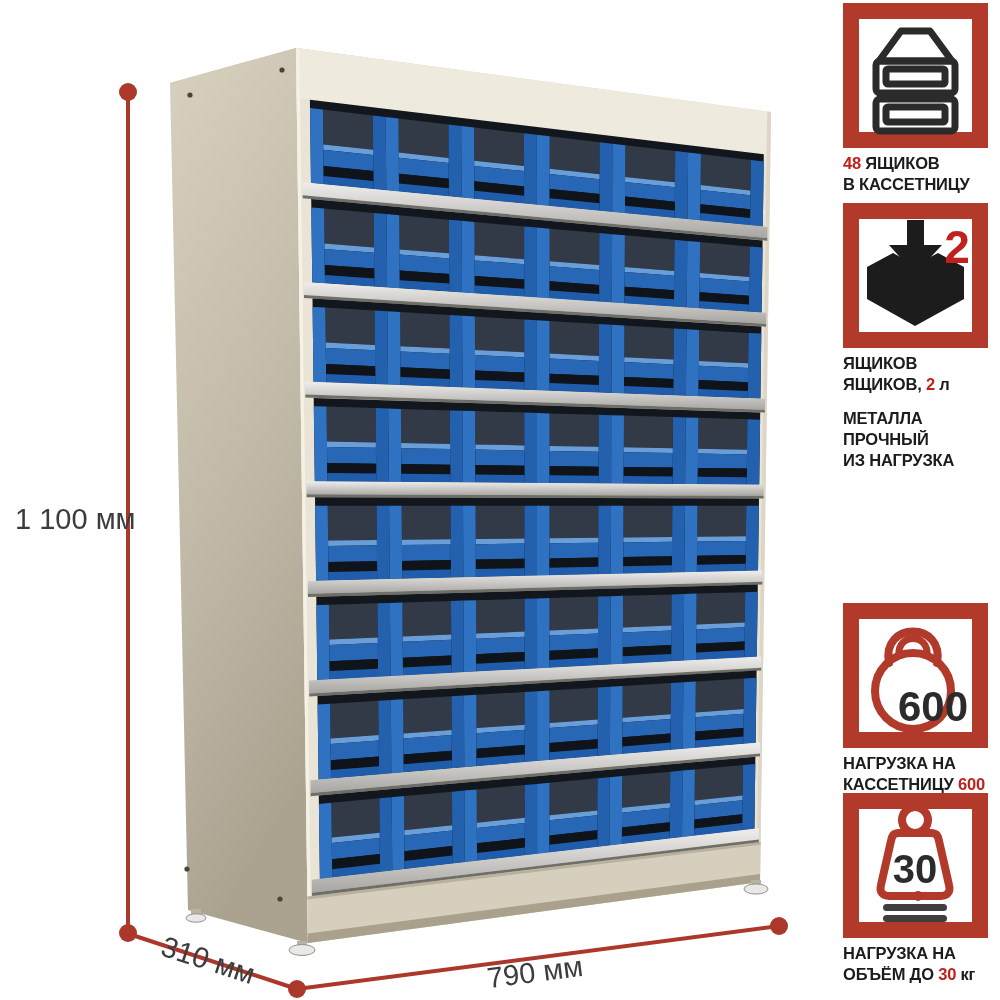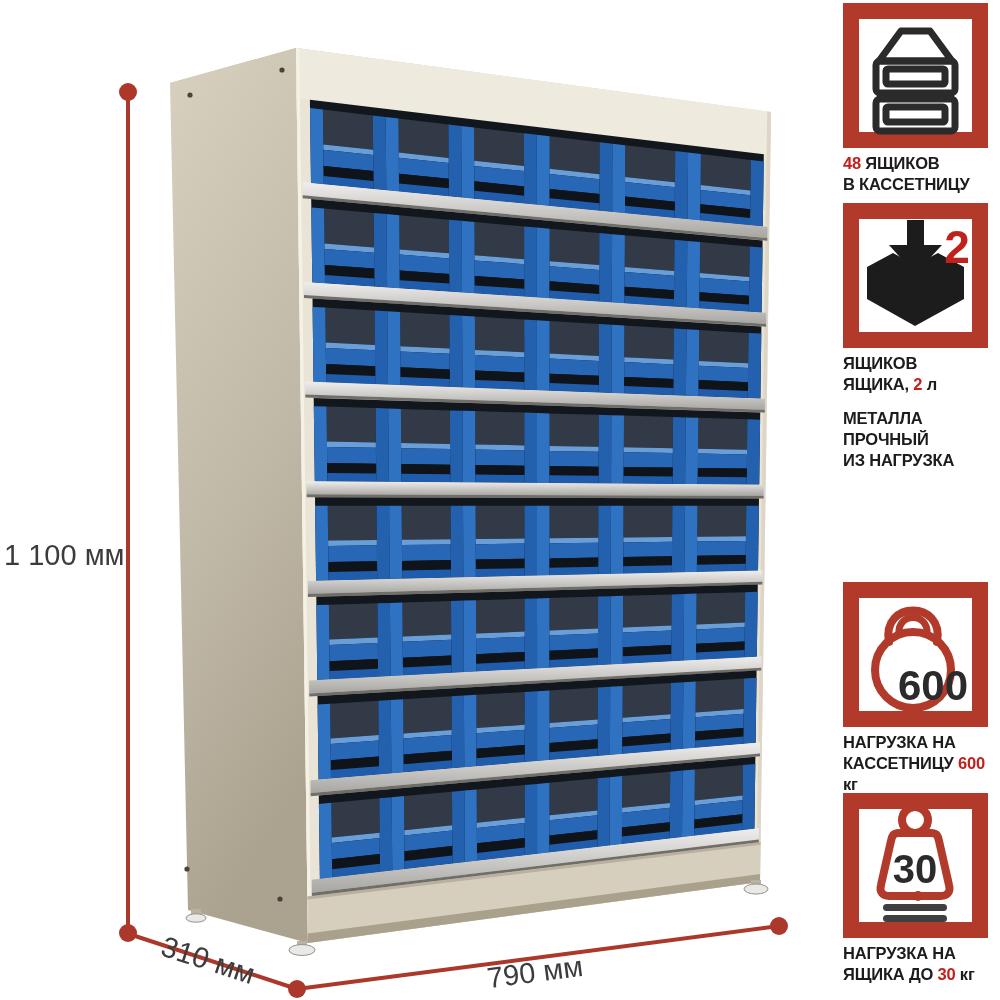--- a/index.html
+++ b/index.html
@@ -1,21 +1,21 @@
 <!DOCTYPE html>
 <html style="--accent-red: #c0211c; --frame-red: #b23a2a;"><head>
 <meta charset="utf-8">
 <style>
   html,body{margin:0;padding:0;background:#fff;}
   .scene{position:relative;width:1000px;height:1000px;background:#fff;overflow:hidden;
          font-family:"Liberation Sans",sans-serif;}
   .cab{position:absolute;left:0;top:0;}
   
   .dim{position:absolute;color:#3c3c3c;font-size:29px;white-space:nowrap;}
-  .dim-h{left:4px;top:503px;width:114px;text-align:right;margin-top:36px;}
+  .dim-h{left:15px;top:503px;width:114px;text-align:right;}
   .dim-d{left:138px;top:944px;width:140px;text-align:center;transform:rotate(18deg);}
   .dim-w{left:443px;top:956px;width:184px;text-align:center;transform:rotate(-7.4deg);}
   
   .sidebar{position:absolute;left:843px;top:0;width:157px;height:1000px;}
   .feature{position:absolute;left:0;width:157px;}
   .icon-box{width:145px;height:145px;}
   .fsvg{display:block;}
   .frame{fill:#fff;stroke:var(--frame-red);stroke-width:16px;}
   .ico-dark{stroke:#2b2b2b;stroke-width:7px;fill:none;stroke-linejoin:round;}
   .ico-fill{fill:#1c1c1c;}
@@ -473,32 +473,32 @@
           <g class="ico-fill">
             <rect x="64" y="17" width="17" height="26"></rect>
             <polygon points="46,42 99,42 72,71"></polygon>
             <polygon points="24,64 50,50 72,62 95,50 121,64 121,96 72,123 24,96"></polygon>
           </g>
           <text class="num-red" x="114" y="60" font-size="46" text-anchor="middle">2</text>
         </svg>
       </div>
       <div class="caption">
         <div><span>ЯЩИКОВ</span></div>
-        <div><span>ЯЩИКА, </span><span class="red">2</span><span> л</span></div>
+        <div><span>ЯЩИКОВ, </span><span class="red">2</span><span> л</span></div>
       </div>
     </div>
 
     <div class="feature" style="top:403px">
       <div class="caption">
         <div><span>МЕТАЛЛА ПРОЧНЫЙ</span></div>
         <div><span>ИЗ НАГРУЗКА</span></div>
       </div>
     </div>
 
-    <div class="feature" style="top:582px">
+    <div class="feature" style="top:603px">
       <div class="icon-box">
         <svg class="fsvg" width="145" height="145" viewBox="0 0 145 145">
           <rect class="frame" x="8" y="8" width="129" height="129"></rect>
           <g class="ico-red">
             <circle cx="70" cy="88" r="38"></circle>
             <path d="M 46 60 C 38 18 102 18 94 60"></path>
             <path d="M 56 52 C 54 30 86 30 84 52" stroke-width="7"></path>
           </g>
           <text class="num-dark" x="90" y="118" font-size="42" text-anchor="middle">600</text>
         </svg>
@@ -518,18 +518,18 @@
             <path d="M 56 40 L 88 40 C 94 40 95 43 96 48 L 106 92 C 108 99 104 103 98 103 L 46 103 C 40 103 36 99 38 92 L 48 48 C 49 43 50 40 56 40 Z"></path>
           </g>
           <text class="num-dark" x="72" y="90" font-size="40" text-anchor="middle">30</text>
           <circle cx="75" cy="103" r="5" class="ico-red-fill"></circle>
           <rect x="40" y="111" width="64" height="7" rx="3.5" fill="#3f3f3f"></rect>
           <rect x="40" y="122" width="64" height="7" rx="3.5" fill="#3f3f3f"></rect>
         </svg>
       </div>
       <div class="caption">
         <div><span>НАГРУЗКА НА</span></div>
-        <div><span>ЯЩИКА ДО </span><span class="red">30</span><span> кг</span></div>
+        <div><span>ОБЪЁМ ДО </span><span class="red">30</span><span> кг</span></div>
       </div>
     </div>
 
   </aside>
 </div>
 
 </body></html>

